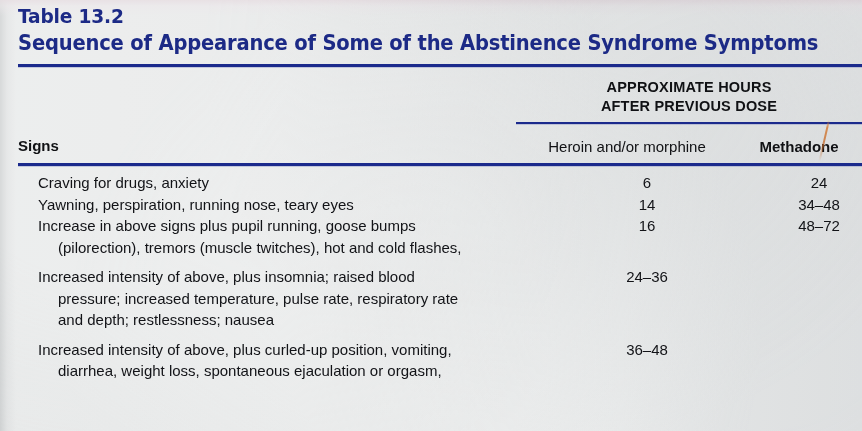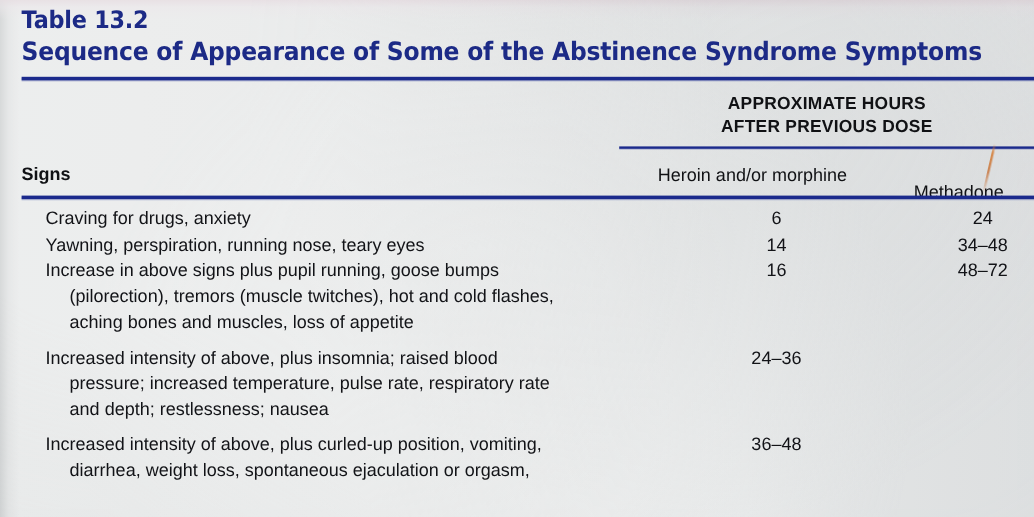--- a/index.html
+++ b/index.html
@@ -116,23 +116,22 @@
     font-weight: normal;
     color: #101114;
   }
   .col-head-methadone {
     position: absolute;
     left: 740px;
     top: 138px;
     width: 118px;
     text-align: center;
     font-size: 15px;
-    font-weight: normal;
-    color: #101114;
-    margin-top: 14px;
+    font-weight: bold;
+    color: #101114;
   }
 
   .rows {
     position: absolute;
     left: 0;
     top: 172px;
     width: 716px;
     margin-left: 20px;
   }
   .row {
@@ -228,21 +227,20 @@
         <span>Yawning, perspiration, running nose, teary eyes</span>
       </div>
       <div class="val val-heroin">14</div>
       <div class="val val-methadone">34–48</div>
     </div>
 
     <div class="row">
       <div class="sign">
         <span>Increase in above signs plus pupil running, goose bumps</span>
         <span class="cont">(pilorection), tremors (muscle twitches), hot and cold flashes,</span>
-        <span class="cont">aching bones and muscles, loss of appetite</span>
       </div>
       <div class="val val-heroin">16</div>
       <div class="val val-methadone">48–72</div>
     </div>
 
     <div class="row gap">
       <div class="sign">
         <span>Increased intensity of above, plus insomnia; raised blood</span>
         <span class="cont">pressure; increased temperature, pulse rate, respiratory rate</span>
         <span class="cont">and depth; restlessness; nausea</span>

